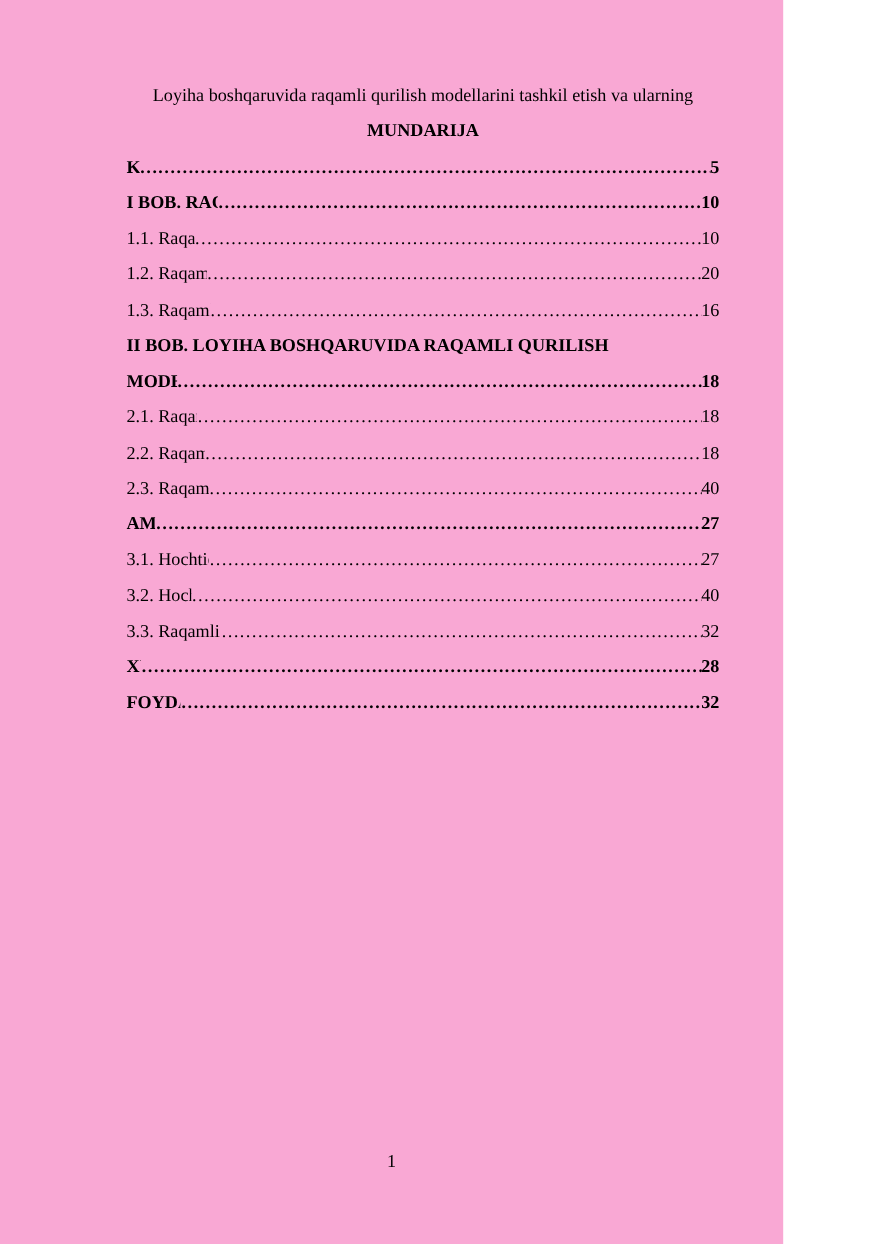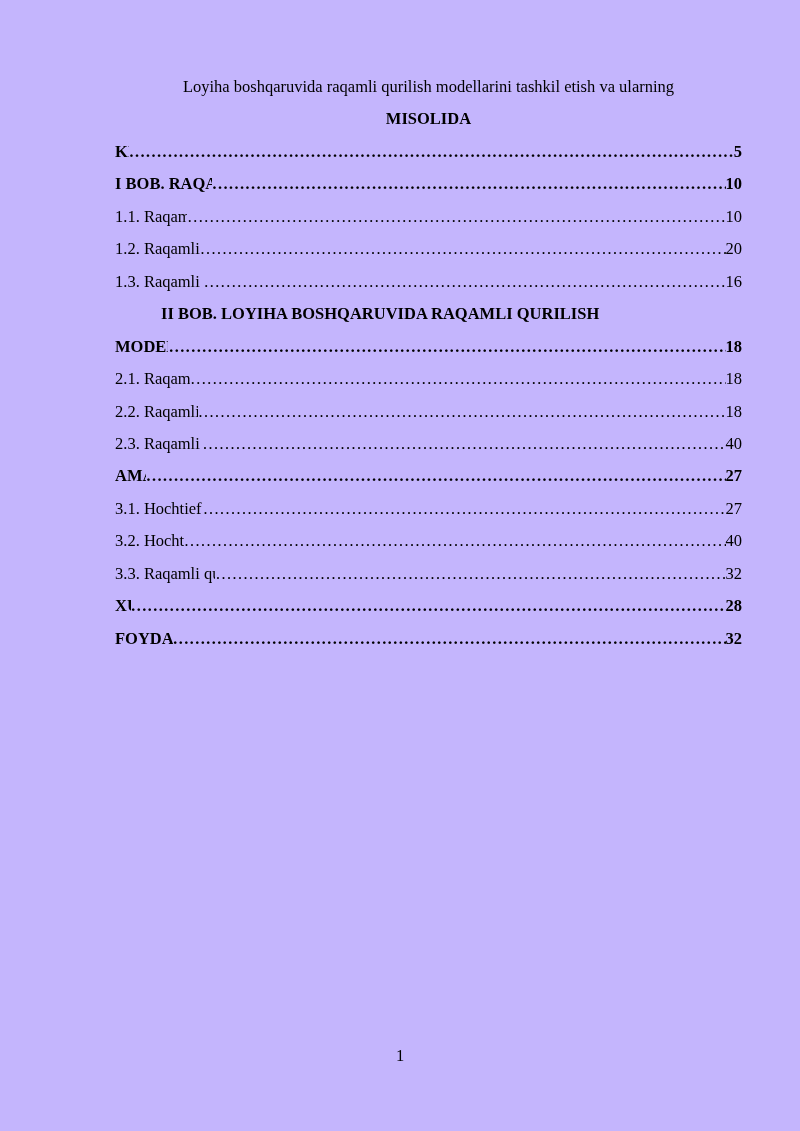--- a/index.html
+++ b/index.html
@@ -2,23 +2,23 @@
 <html><head>
 <meta charset="utf-8">
 <style>
   html, body {
     margin: 0;
     padding: 0;
     background: #ffffff;
   }
   .sheet {
     position: relative;
-    width: 800px;
+    width: 712px;
     height: 1131px;
-    background: #c4b5fd;
+    background: #f9a8d4;
     color: #000000;
     font-family: "Liberation Serif", "DejaVu Serif", serif;
     font-size: 16.5px;
     line-height: 32.45px;
     overflow: hidden;
   }
   .content {
     position: absolute;
     top: 71px;
     left: 115px;
@@ -49,42 +49,41 @@
     white-space: nowrap;
     min-width: 0;
   }
   .toc-page {
     flex: 0 0 auto;
     white-space: nowrap;
   }
   .toc-prefix-line {
     white-space: nowrap;
     overflow: hidden;
-    margin-left: 46px;
   }
   .footer-pagenum {
     position: absolute;
     bottom: 64px;
     left: 0;
     right: 0;
     text-align: center;
     line-height: 22px;
   }
 </style>
 </head>
 <body>
 
 <div class="sheet">
   <div class="content">
 
     <div class="doc-title">
       <div>Loyiha boshqaruvida raqamli qurilish modellarini tashkil etish va ularning</div>
     </div>
 
-    <div class="toc-heading">MISOLIDA</div>
+    <div class="toc-heading">MUNDARIJA</div>
 
     <div class="toc-entry bold">
       <div class="toc-line">
         <span class="toc-label">KIRISH</span>
         <span class="toc-leader">…………………………………………………………………………………………………………………………………………………………………………………………………………………………………………………………………………………………………………………………………………………………………………………………………………………………………………</span>
         <span class="toc-page">5</span>
       </div>
     </div>
 
     <div class="toc-entry bold">

